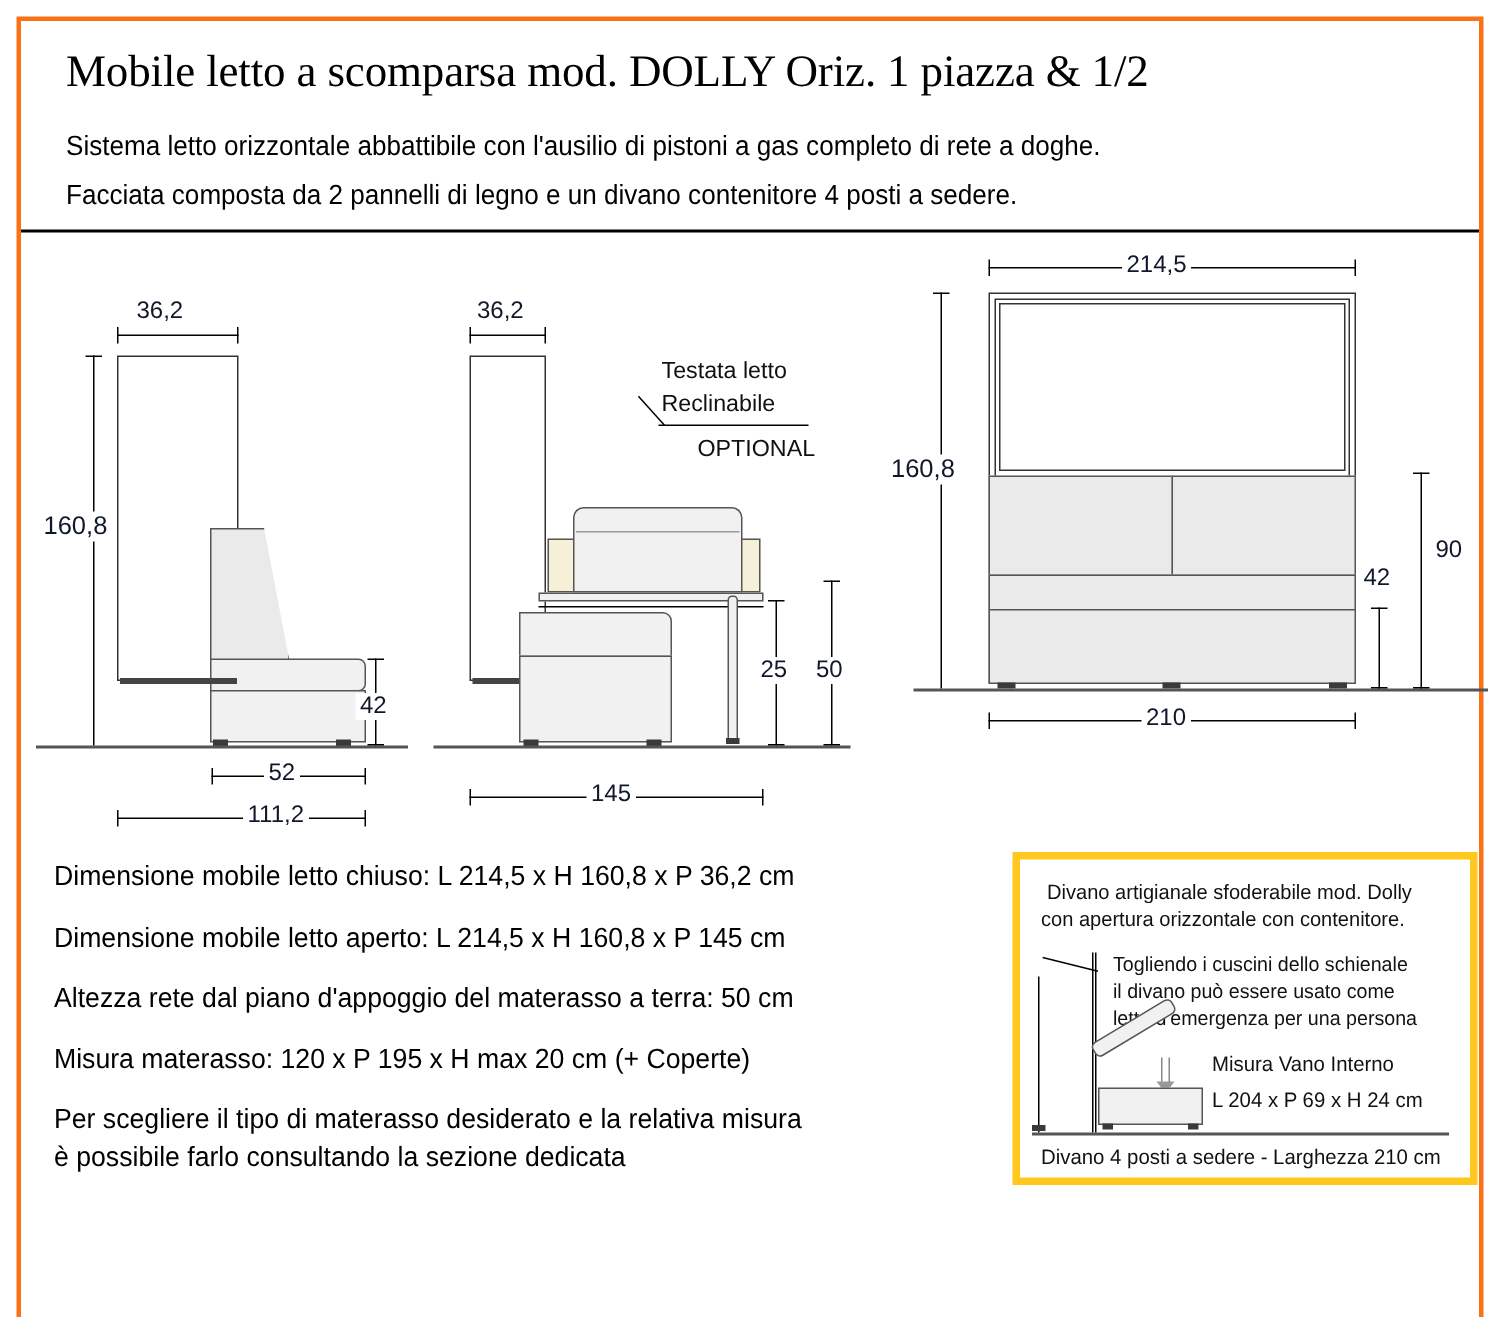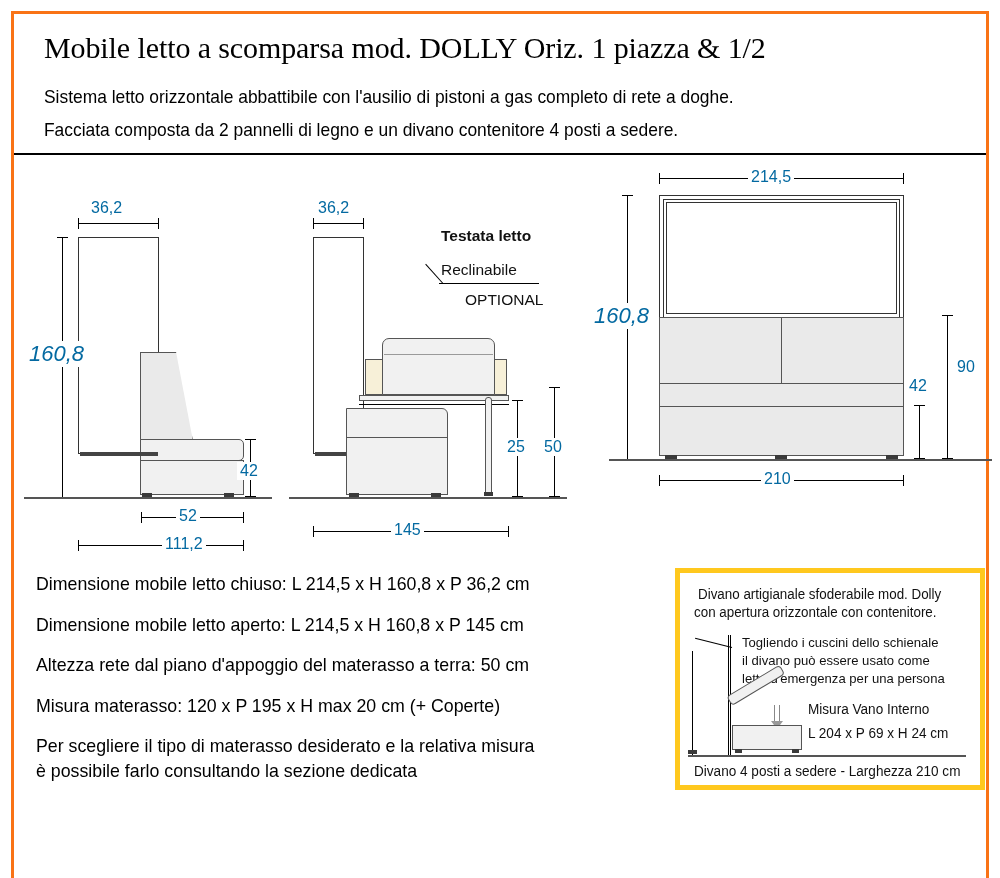--- a/index.html
+++ b/index.html
@@ -88,26 +88,26 @@
     content: ""; position: absolute; top: 0; left: -5px;
     width: 11px; height: 1px; background: #000;
   }
   .dim-v.tick-bot::after {
     content: ""; position: absolute; bottom: 0; left: -5px;
     width: 11px; height: 1px; background: #000;
   }
   .dim-label {
     position: absolute;
     font-size: 16px;
-    color: #0369a1;
+    color: #0f172a;
     white-space: nowrap;
     background: #fff;
     padding: 0 3px;
   }
-  .dim-label.big { font-size: 22px; font-style: italic; }
+  .dim-label.big { font-size: 17px; }
 
   .note {
     position: absolute;
     font-size: 15.5px;
     color: #111;
     white-space: nowrap;
   }
 
   
   #specs {
@@ -209,21 +209,21 @@
       <div class="panellight" style="left:196px; top:242px; width:7px; height:98px; border-radius:3px;"></div>
       <div class="foot" style="left:195px; top:337px; width:9px; height:4px;"></div>
 
       <div class="panellight" style="left:57px; top:253px; width:102px; height:30px; border-radius:0 6px 0 0;"></div>
       <div class="panellight" style="left:57px; top:282px; width:102px; height:58px;"></div>
       <div class="foot" style="left:60px; top:338px; width:10px;"></div>
       <div class="foot" style="left:142px; top:338px; width:10px;"></div>
 
       <div class="ground" style="left:0px; top:342px; width:278px;"></div>
 
-      <div class="note" style="left:152px; top:72px;font-weight:bold;">Testata letto</div>
+      <div class="note" style="left:152px; top:84px;">Testata letto</div>
       <div class="note" style="left:152px; top:106px;">Reclinabile</div>
       <div class="note" style="left:152px; top:136px;margin-left:24px;">OPTIONAL</div>
       <div class="ln hline" style="left:150px; top:128px; width:100px;"></div>
       <div class="ln" style="left:128px; top:128px; width:26px; height:1px; transform-origin: right center; transform: rotate(48deg);"></div>
 
       <div class="dim-v tick-top tick-bot" style="left:228px; top:245px; height:97px;"></div>
       <div class="dim-label" style="left:215px; top:283px;">25</div>
 
       <div class="dim-v tick-top tick-bot" style="left:265px; top:232px; height:110px;"></div>
       <div class="dim-label" style="left:252px; top:283px;">50</div>

